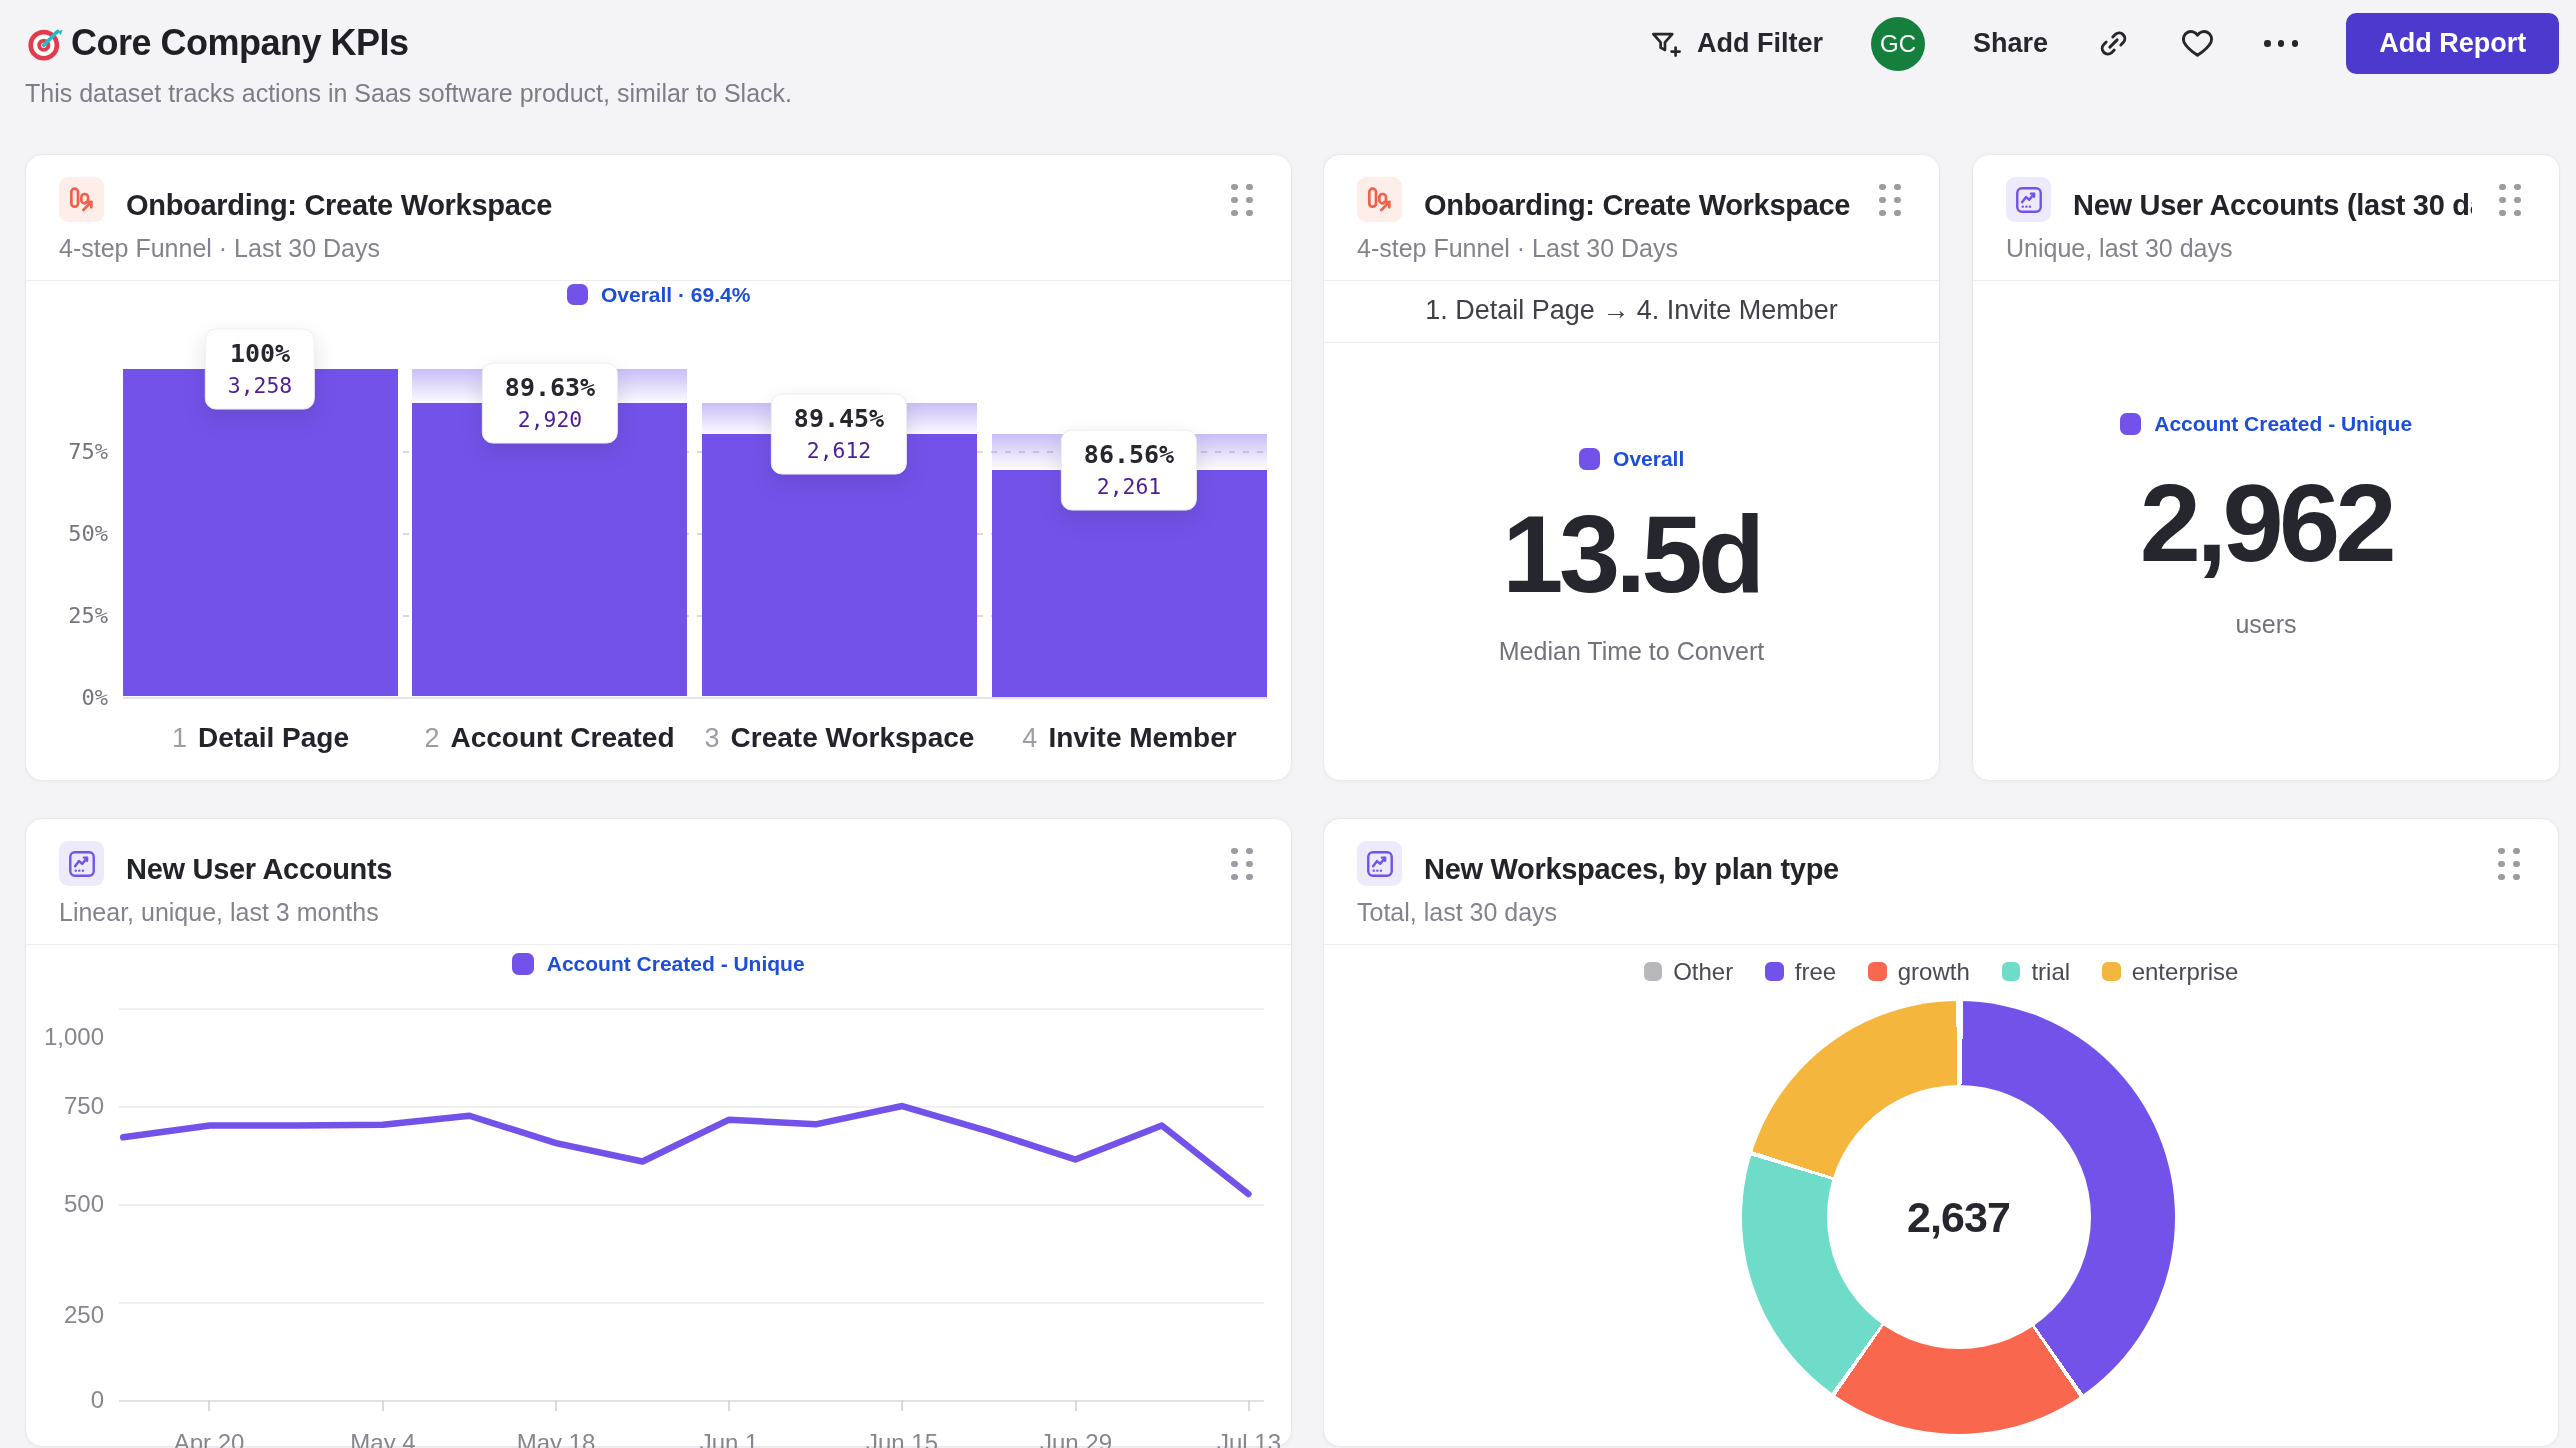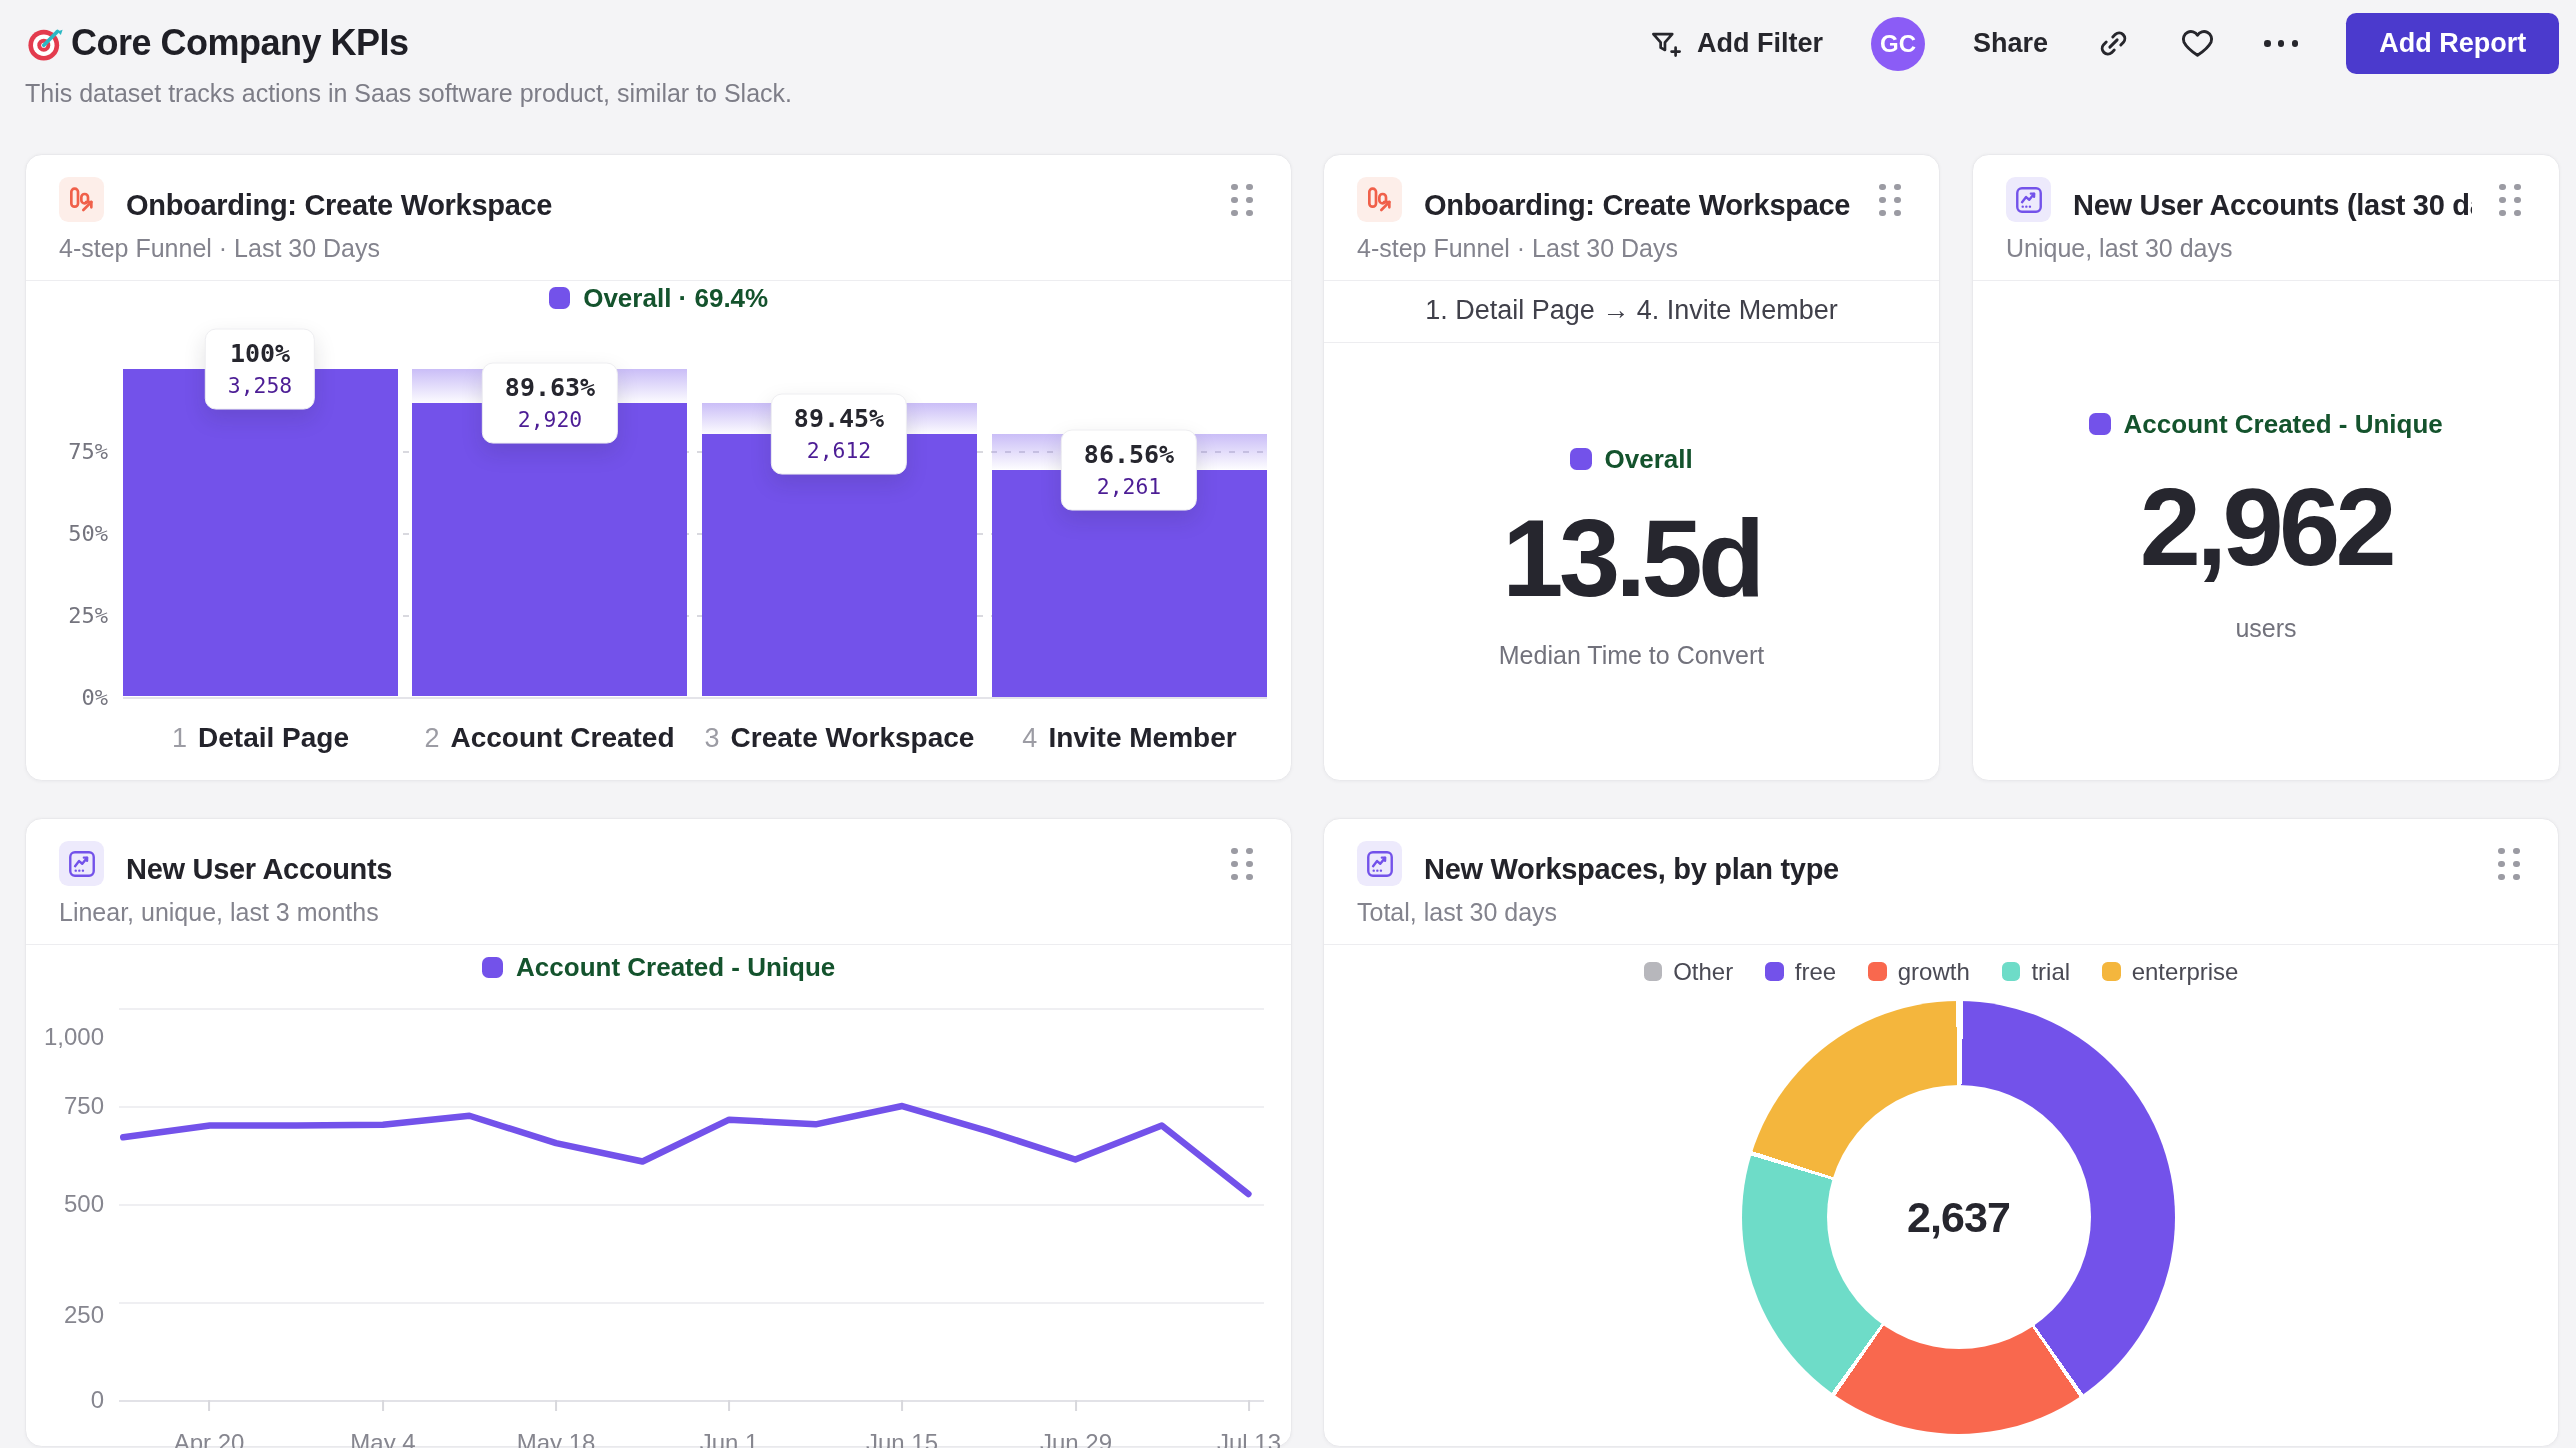--- a/index.html
+++ b/index.html
@@ -13,22 +13,22 @@
   }
   
   .page-header { position:absolute; left:25px; top:0; right:16.7px; height:139px; }
   .title-row { display:flex; align-items:center; gap:5px; margin-top:22px;text-align:center; }
   .board-title { font-size:36px; font-weight:700; color:#1f1f26; letter-spacing:-0.5px; }
   .board-subtitle { margin-top:15px; font-size:25px; color:#7d7d87; }
   .header-actions { position:absolute; right:0; top:13px; display:flex; align-items:center; gap:48px; }
   .action-btn { display:flex; align-items:center; gap:14px; font-size:27px; font-weight:600;
     color:#26262c; background:none; border:none; cursor:pointer; font-family:inherit; }
   .icon-btn { background:none; border:none; cursor:pointer; display:flex; align-items:center; }
-  .avatar { width:54px; height:54px; border-radius:50%; background:#8b5cf6; color:#fff;
-    font-size:24px; font-weight:700; display:flex; align-items:center; justify-content:center; cursor:pointer; }
+  .avatar { width:54px; height:54px; border-radius:50%; background:#15803d; color:#fff;
+    font-size:24px; font-weight:400; display:flex; align-items:center; justify-content:center; cursor:pointer; }
   .more-dots { display:flex; gap:7.4px; }
   .more-dots i { width:6.5px; height:6.5px; border-radius:50%; background:#26262c; }
   .primary-btn { background:#4b3acd; color:#fff; font-size:27px; font-weight:600; border:none;
     border-radius:10.2px; height:61px; padding:0 33px; cursor:pointer; font-family:inherit; }
   
   .card { position:absolute; background:#fff; border:1.9px solid #e9e9ec; border-radius:16.7px;
     box-shadow:0 0.9px 3.7px rgba(30,30,40,.04); display:flex; flex-direction:column; }
   .card-funnel { left:25px;  top:154px; width:1267px; height:627px; }
   .card-time   { left:1323px; top:154px; width:617px;  height:627px; }
   .card-users  { left:1972px; top:154px; width:588px;  height:627px; }
@@ -45,21 +45,21 @@
     gap:6.5px 7.4px; cursor:grab; padding:5.6px; }
   .drag-handle i { width:6.5px; height:6.5px; border-radius:50%; background:#9b9ba3; }
   .card-sub { padding:11px 33px 0; font-size:25px; color:#83838d; line-height:30px; }
   .card-divider { margin-top:16.7px; border-top:1.9px solid #ededf0; }
   .chart-area { position:relative; flex:1; }
   
   .legend-row { position:absolute; left:0; right:0; display:flex; justify-content:center;
     align-items:center; gap:13px; }
   .legend-inline { display:flex; align-items:center; gap:13px; }
   .swatch { width:21.4px; height:21.4px; border-radius:6.5px; background:#7352ea; flex:none; }
-  .legend-text { font-size:26px; font-weight:600; color:#14532d; }
+  .legend-text { font-size:21px; font-weight:600; color:#1d4ed8; }
   
   .grid-dash { position:absolute; height:1.9px; z-index:0;
     background:repeating-linear-gradient(90deg,#d9d9df 0 6.5px,transparent 6.5px 14px); }
   .grid-solid { position:absolute; height:1.9px; background:#e4e4e9; z-index:0; }
   .ytick { position:absolute; left:0; width:82px; text-align:right; transform:translateY(-50%);
     font:400 22px "DejaVu Sans Mono", monospace; color:#74747e; }
   .ytick.sans { font:400 24px "Liberation Sans", sans-serif; color:#86868f; width:78px; }
   .bar-solid { position:absolute; background:#7352ea; z-index:1; }
   .bar-ghost { position:absolute; z-index:1;
     background:linear-gradient(180deg, rgba(115,82,234,.38), rgba(115,82,234,.02)); }

